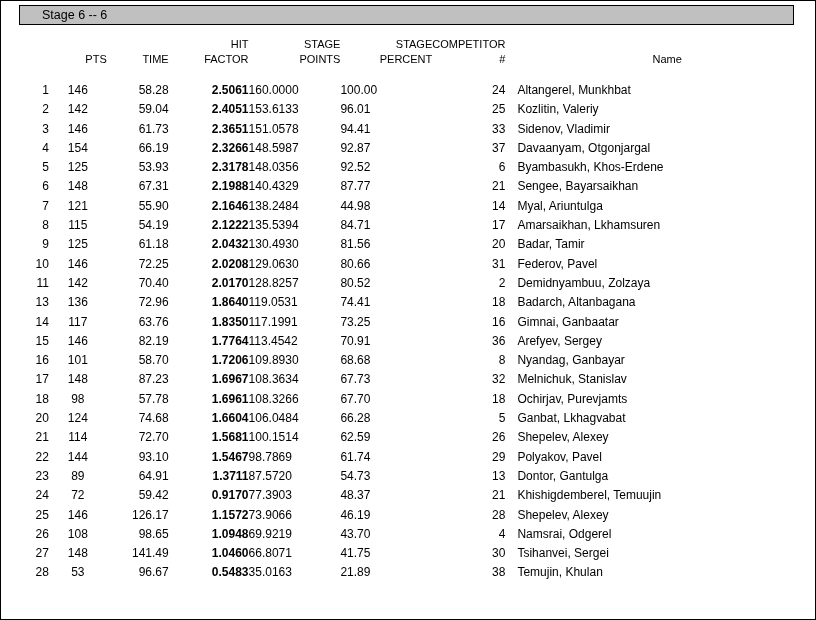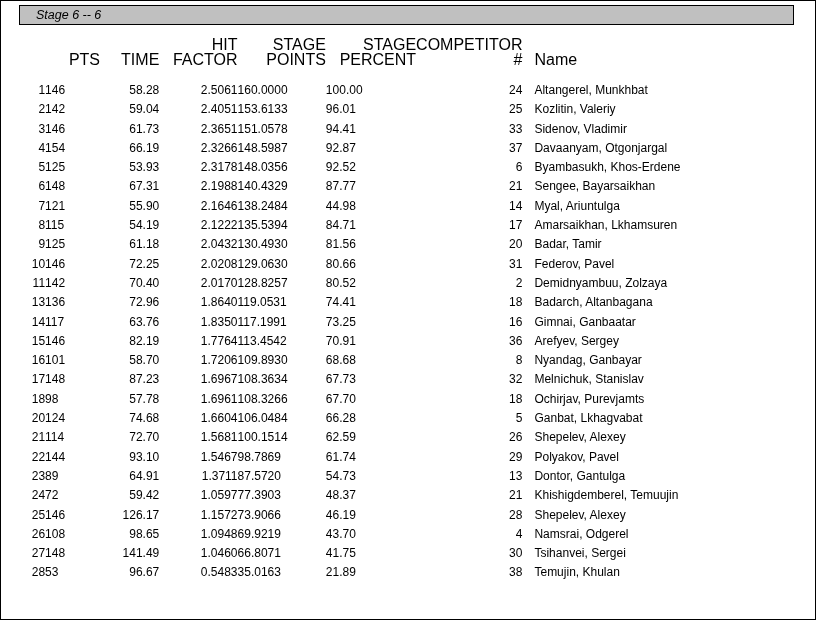--- a/index.html
+++ b/index.html
@@ -26,61 +26,60 @@
     position: absolute;
     left: 18px;
     top: 4px;
     width: 775px;
     height: 20px;
     background: #c0c0c0;
     border: 1px solid #000000;
     box-sizing: border-box;
     display: flex;
     align-items: center;
-    padding-left: 16px;
+    padding-left: 22px;
     font-size: 12.5px;
     color: #000000;
-    font-style: italic;
   }
   .table-wrap {
     position: absolute;
     left: 0;
     top: 36px;
     width: 816px;
   }
   table.results {
     border-collapse: collapse;
     font-size: 12px;
     table-layout: fixed;
   }
   table.results th {
     font-weight: normal;
-    font-size: 16px;
+    font-size: 11px;
     vertical-align: bottom;
     padding: 0 0 2px 0;
     line-height: 15px;
   }
   table.results td {
     padding: 0;
     line-height: 19.3px;
     font-size: 12px;
     white-space: nowrap;
   }
   .c-rank   { width: 48px;  text-align: right; }
-  .c-pts    { width: 58px;  text-align: left; }
+  .c-pts    { width: 58px;  text-align: center; }
   .c-time   { width: 62px;  text-align: right; }
-  .c-hf     { width: 80px;  text-align: right; }
+  .c-hf     { width: 80px;  text-align: right; font-weight: bold; }
   .c-sp     { width: 92px;  text-align: left; }
   .c-pct    { width: 92px;  }
   .c-num    { width: 48px;  text-align: right; }
   .c-name   { width: 300px; text-align: left; padding-left: 12px !important; }
 
   th.c-rank, th.c-pts, th.c-time, th.c-hf, th.c-sp, th.c-pct { text-align: right; }
   th.c-num { text-align: right; }
-  th.c-name { text-align: left; padding-left: 12px; }
+  th.c-name { text-align: center; padding-left: 12px; }
   .hdr-line { display: block; }
   .spacer-row td { height: 12px; }
 </style>
 </head>
 <body>
 
 <div class="page">
 
   <div class="title-bar">
     <span>Stage 6 -- 6</span>
@@ -347,21 +346,21 @@
             <td class="c-hf">1.3711</td>
             <td class="c-sp">87.5720</td>
             <td class="c-pct">54.73</td>
             <td class="c-num">13</td>
             <td class="c-name">Dontor, Gantulga</td>
           </tr>
           <tr>
             <td class="c-rank">24</td>
             <td class="c-pts">72</td>
             <td class="c-time">59.42</td>
-            <td class="c-hf">1.0597</td>
+            <td class="c-hf">0.9170</td>
             <td class="c-sp">77.3903</td>
             <td class="c-pct">48.37</td>
             <td class="c-num">21</td>
             <td class="c-name">Khishigdemberel, Temuujin</td>
           </tr>
           <tr>
             <td class="c-rank">25</td>
             <td class="c-pts">146</td>
             <td class="c-time">126.17</td>
             <td class="c-hf">1.1572</td>

